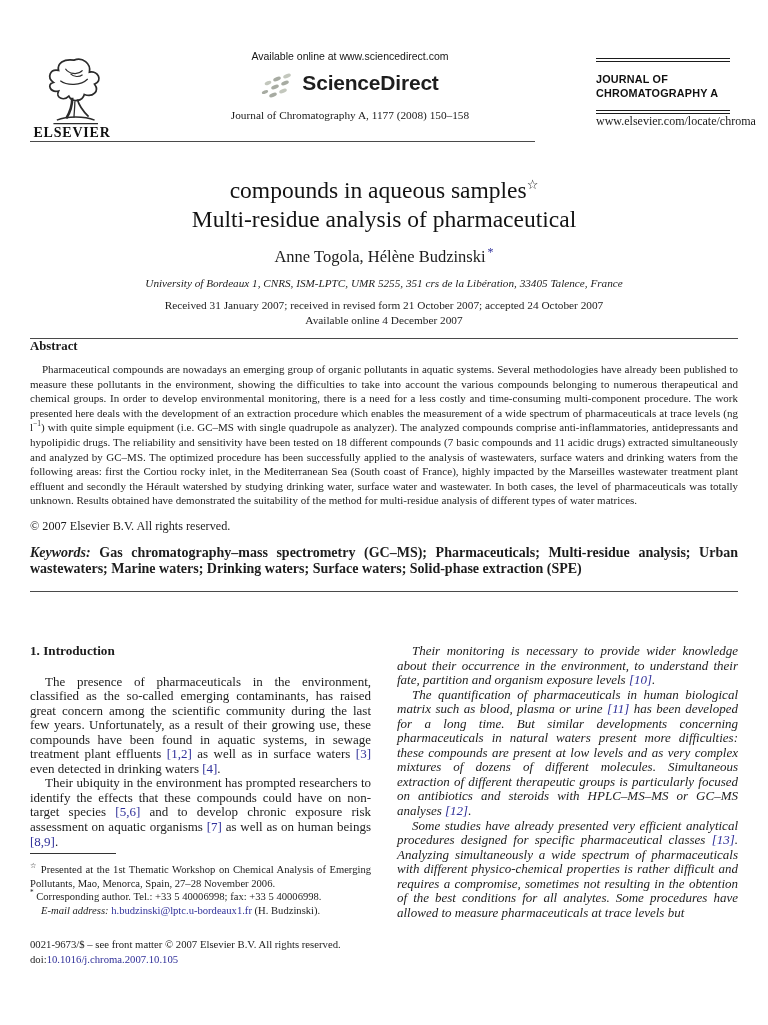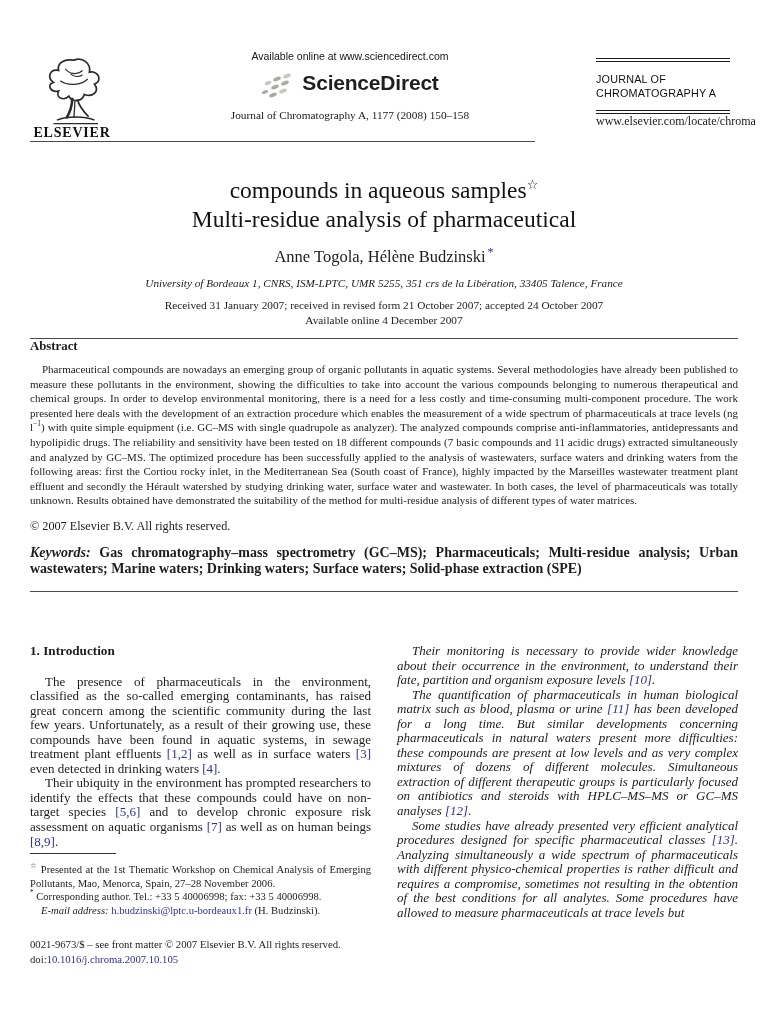--- a/index.html
+++ b/index.html
@@ -22,21 +22,21 @@
     position:absolute;left:24px;top:125px;width:96px;text-align:center;
     font-size:14px;font-weight:600;letter-spacing:.8px;color:#111;
   }
   .head-center{position:absolute;left:160px;top:50px;width:380px;text-align:center;}
   .avail{font-family:"Liberation Sans",sans-serif;font-size:10.5px;color:#151515;}
   .sd-row{margin-top:9px;display:flex;justify-content:center;gap:7px;height:30px;}
   .sd-text{font-family:"Liberation Sans",sans-serif;font-size:21px;font-weight:600;color:#1e1e1e;letter-spacing:-.2px;}
   .cite{margin-top:8px;font-size:11.3px;color:#191919;}
   .masthead{position:absolute;left:596px;top:58px;width:134px;}
   .double-rule{height:4px;border-top:1.3px solid #1b1b1b;border-bottom:1.3px solid #1b1b1b;}
-  .mast-name{margin-top:11px;font-family:"Liberation Sans",sans-serif;font-weight:normal;font-size:10.8px;line-height:13.5px;color:#101010;letter-spacing:.2px;}
+  .mast-name{margin-top:11px;font-family:"Liberation Sans",sans-serif;font-weight:bold;font-size:10.8px;line-height:13.5px;color:#101010;letter-spacing:.2px;}
   .mast-rule2{margin-top:10px;}
   .site{font-size:12px;text-align:left;color:#1a1a1a;}
   .header-rule{position:absolute;left:30px;top:141px;width:505px;height:1px;background:var(--rule);}
 
   
   .front{position:absolute;left:0;top:176px;width:768px;text-align:center;}
   .title{font-size:23.5px;line-height:29px;color:#131313;}
   .title-mark{font-size:13px;vertical-align:super;line-height:0;}
   .authors{margin-top:13px;font-size:16.5px;}
   .auth-mark{color:var(--link);font-size:12px;vertical-align:super;line-height:0;padding-left:2px;}

